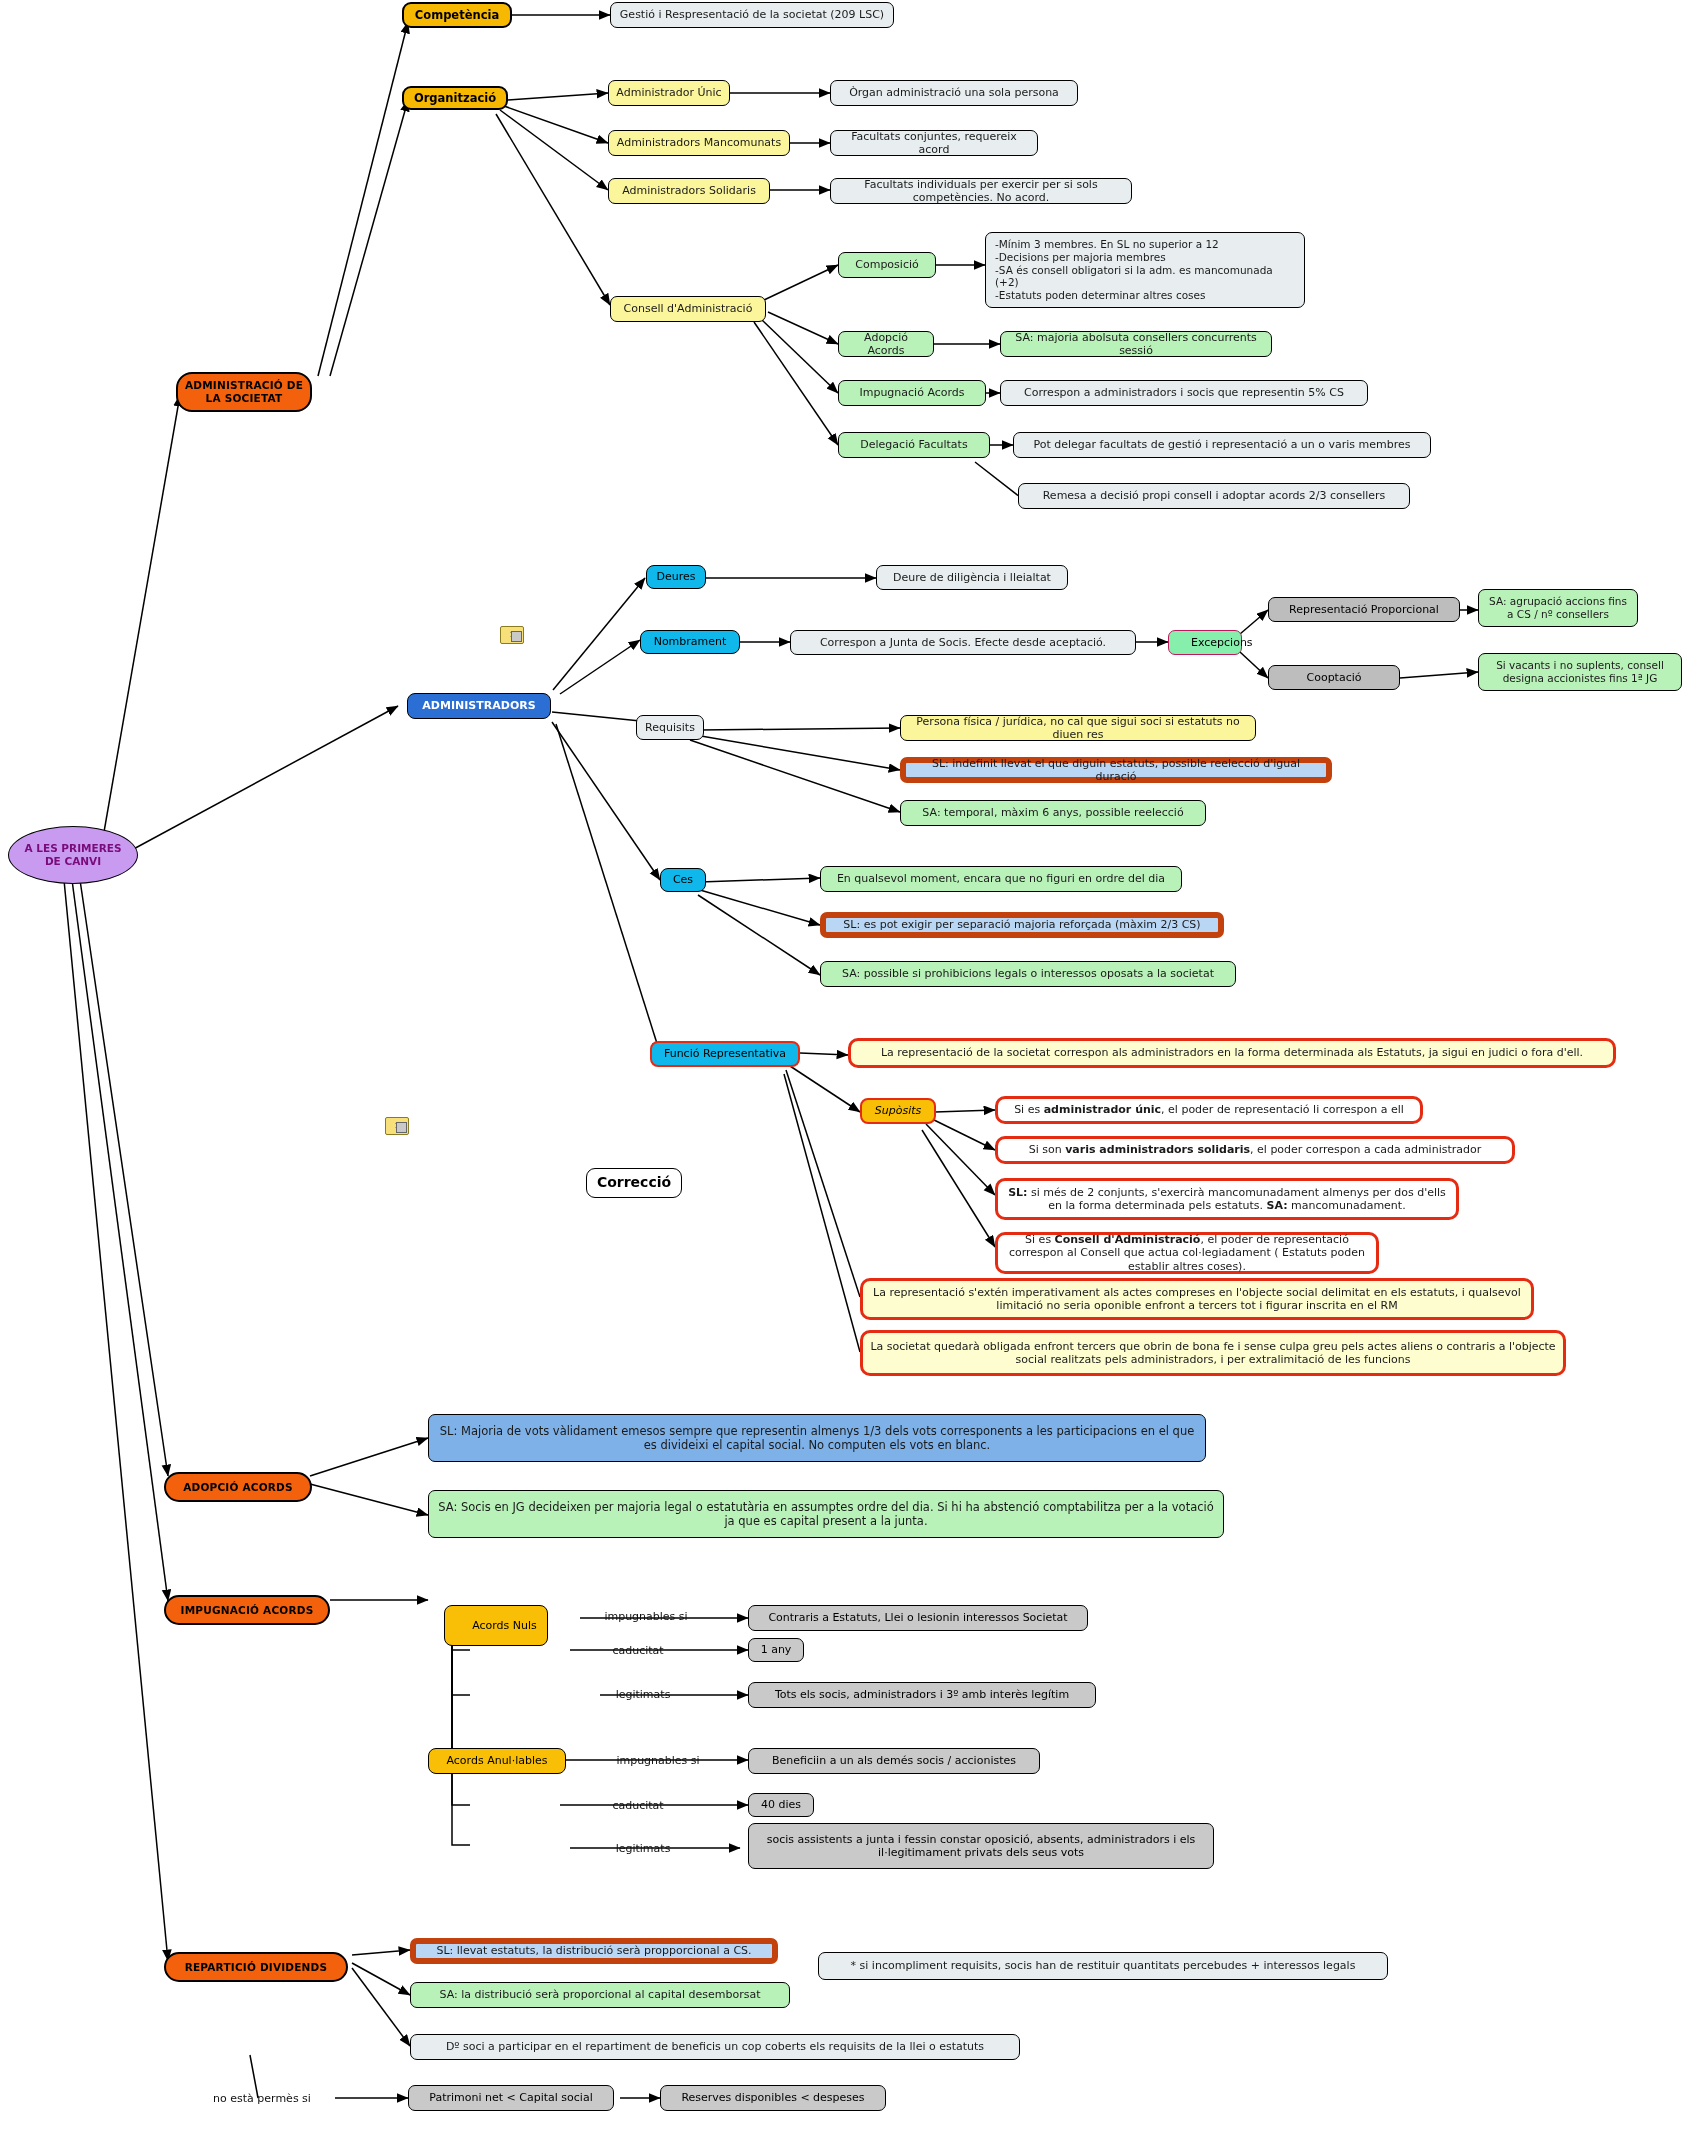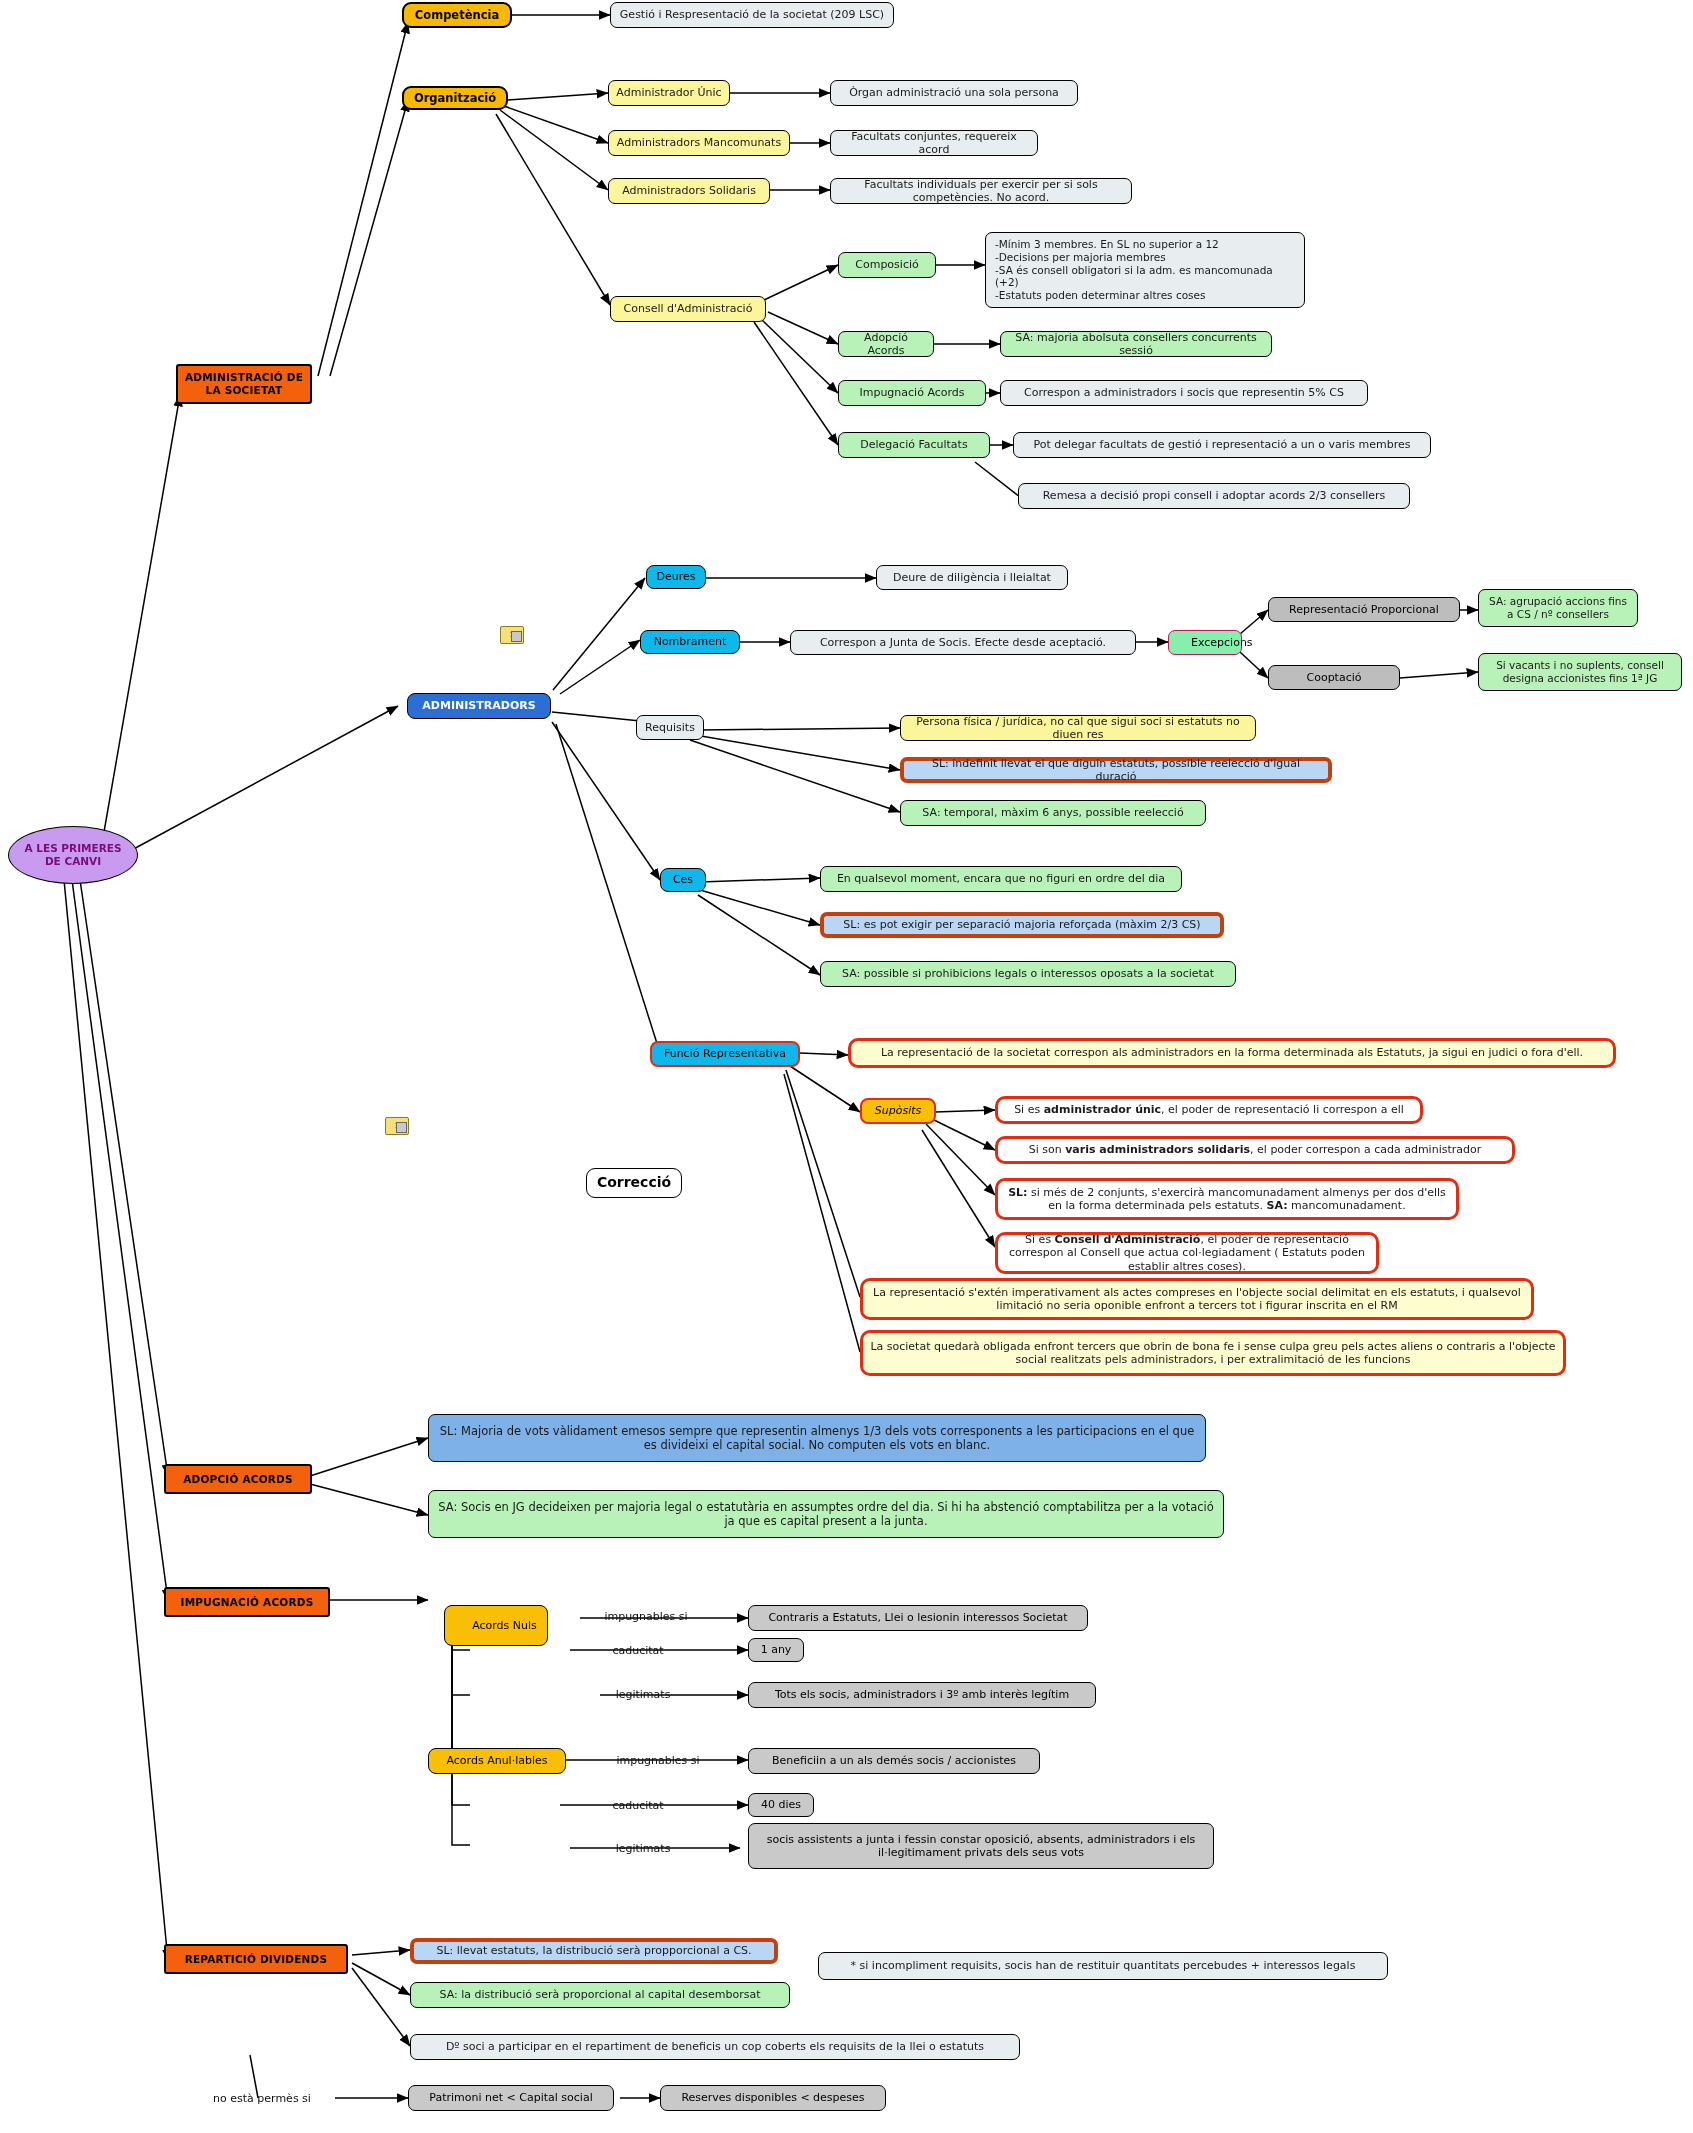--- a/index.html
+++ b/index.html
@@ -6,30 +6,30 @@
   body{font-family:"DejaVu Sans","Liberation Sans",sans-serif;}
   #canvas{position:relative;width:1693px;height:2133px;background:#fff;overflow:hidden;}
   #edges{position:absolute;left:0;top:0;width:1693px;height:2133px;pointer-events:none;}
 
   .node{position:absolute;box-sizing:border-box;display:flex;align-items:center;justify-content:center;
         text-align:center;border:1px solid #000;border-radius:7px;line-height:1.22;
         padding:3px 6px;color:#1a1a1a;}
   .node span{display:block;width:100%;}
 
   
-  .n-orange{background:#f4610c;border:2px solid #000;border-radius:3px;font-weight:bold;color:#000;
-            letter-spacing:.2px;}
+  .n-orange{background:#f4610c;border:2px solid #000;border-radius:16px;font-weight:bold;color:#000;
+            letter-spacing:.2px;margin-top:8px;}
   .n-gold{background:#f6b800;border:2px solid #000;font-weight:bold;color:#000;border-radius:9px;}
   .n-gold2{background:#f9bf06;border:1.5px solid #000;color:#000;border-radius:8px;}
   .n-yellow{background:#fbf69b;border:1.5px solid #000;color:#1a1a1a;}
   .n-pale{background:#e8eef0;border:1px solid #000;color:#1a1a1a;}
   .n-green{background:#b9f2b9;border:1px solid #000;color:#1a1a1a;}
   .n-cyan{background:#10b7ea;border:1.5px solid #000;color:#000;border-radius:8px;}
   .n-blue{background:#7eb1e8;border:1px solid #000;color:#1a1a1a;}
-  .n-bluelight{background:#b9d6f5;border:4px solid #c2410c;color:#1a1a1a;}
+  .n-bluelight{background:#b9d6f5;border:6px solid #c2410c;color:#1a1a1a;}
   .n-gray{background:#86efac;border:1px solid #be185d;color:#000;padding-left:22px;}
   .n-graylight{background:#bdbdbd;border:1px solid #000;color:#000;}
   .n-graymid{background:#c9c9c9;border:1px solid #000;color:#000;}
   .n-redout{background:#fdfdd0;border:3px solid #e52b12;border-radius:10px;color:#1a1a1a;}
   .n-redout-w{background:#ffffff;border:3px solid #e52b12;border-radius:10px;color:#1a1a1a;}
   .n-violet{background:#c99bf0;border:1.5px solid #000;border-radius:50%;font-weight:bold;color:#7a0b7a;}
   .n-white{background:#ffffff;border:1.5px solid #000;border-radius:9px;font-weight:bold;color:#000;}
 
   .plain-label{position:absolute;background:transparent;border:none;color:#111;
                display:flex;align-items:center;justify-content:center;text-align:center;}

